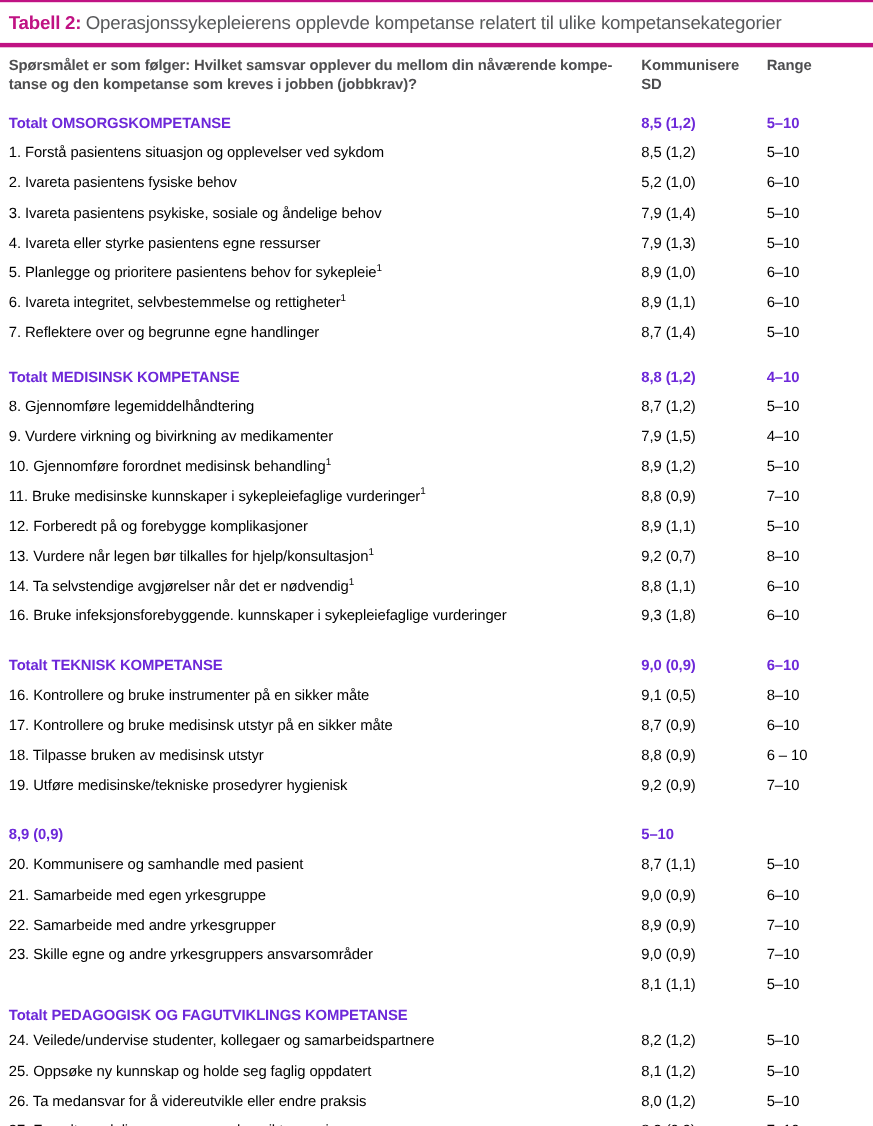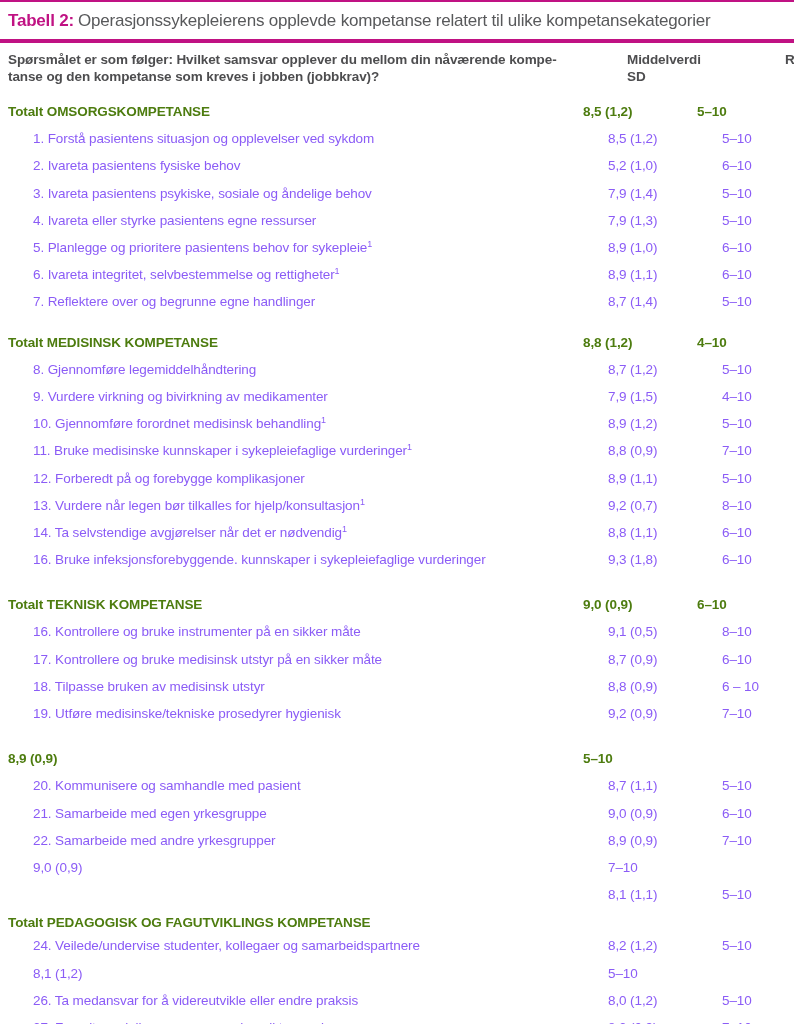--- a/index.html
+++ b/index.html
@@ -43,41 +43,39 @@
   }
   .table-head {
     display: grid;
     grid-template-columns: 575px 114px auto;
     padding: 9px 0 0 8px;
     color: #4d4d4f;
     font-weight: 700;
     font-size: 13.5px;
     line-height: 16.5px;
     letter-spacing: -0.1px;
-    gap: 44px;
   }
   .rows {
     padding-left: 8px;
     margin-top: 8px;
   }
   .row {
     display: grid;
     grid-template-columns: 575px 114px auto;
     align-items: center;
     height: 27.2px;
     font-size: 13.5px;
     letter-spacing: -0.1px;
   }
   .row.item, .row.values_only {
-    color: #8b5cf6;
+    color: #000000;
     font-weight: 400;
-    margin-left: 25px;
   }
   .row.total, .row.total_label {
-    color: #4d7c0f;
+    color: #6d28d9;
     font-weight: 700;
     margin-top: 13px;
   }
   .row.total.extra { margin-top: 18px; }
   .row.total_label { margin-top: 4px; height: 20px; }
   .row .cell-label { padding-right: 10px; }
   .row sup {
     font-size: 9px;
     line-height: 0;
     vertical-align: super;
@@ -92,21 +90,21 @@
   <h1 class="title"><span class="title-label">Tabell 2:</span><span>Operasjonssykepleierens opplevde kompetanse relatert til ulike kompetansekategorier</span></h1>
 
   <div class="thick-rule"></div>
 
   <div class="table-head">
     <div class="cell-label">
       <div>Spørsmålet er som følger: Hvilket samsvar opplever du mellom din nåværende kompe-</div>
       <div>tanse og den kompetanse som kreves i jobben (jobbkrav)?</div>
     </div>
     <div>
-      <div>Middelverdi</div>
+      <div>Kommunisere</div>
       <div>SD</div>
     </div>
     <div>Range</div>
   </div>
 
   <div class="rows" id="rows">
       <div class="row total">
         <div class="cell-label">Totalt OMSORGSKOMPETANSE</div>
         <div class="cell-mean">8,5 (1,2)</div>
         <div class="cell-range">5–10</div>
@@ -229,39 +227,41 @@
         <div class="cell-label">21. Samarbeide med egen yrkesgruppe</div>
         <div class="cell-mean">9,0 (0,9)</div>
         <div class="cell-range">6–10</div>
       </div>
       <div class="row item">
         <div class="cell-label">22. Samarbeide med andre yrkesgrupper</div>
         <div class="cell-mean">8,9 (0,9)</div>
         <div class="cell-range">7–10</div>
       </div>
       <div class="row item">
+        <div class="cell-label">23. Skille egne og andre yrkesgruppers ansvarsområder</div>
         <div class="cell-mean">9,0 (0,9)</div>
         <div class="cell-range">7–10</div>
       </div>
       <div class="row values_only">
         <div class="cell-label"></div>
         <div class="cell-mean">8,1 (1,1)</div>
         <div class="cell-range">5–10</div>
       </div>
       <div class="row total_label">
         <div class="cell-label">Totalt PEDAGOGISK OG FAGUTVIKLINGS KOMPETANSE</div>
         <div class="cell-mean"></div>
         <div class="cell-range"></div>
       </div>
       <div class="row item">
         <div class="cell-label">24. Veilede/undervise studenter, kollegaer og samarbeidspartnere</div>
         <div class="cell-mean">8,2 (1,2)</div>
         <div class="cell-range">5–10</div>
       </div>
       <div class="row item">
+        <div class="cell-label">25. Oppsøke ny kunnskap og holde seg faglig oppdatert</div>
         <div class="cell-mean">8,1 (1,2)</div>
         <div class="cell-range">5–10</div>
       </div>
       <div class="row item">
         <div class="cell-label">26. Ta medansvar for å videreutvikle eller endre praksis</div>
         <div class="cell-mean">8,0 (1,2)</div>
         <div class="cell-range">5–10</div>
       </div>
       <div class="row item">
         <div class="cell-label">27. Forvalte avdelingens ressurser hensiktsmessig</div>

